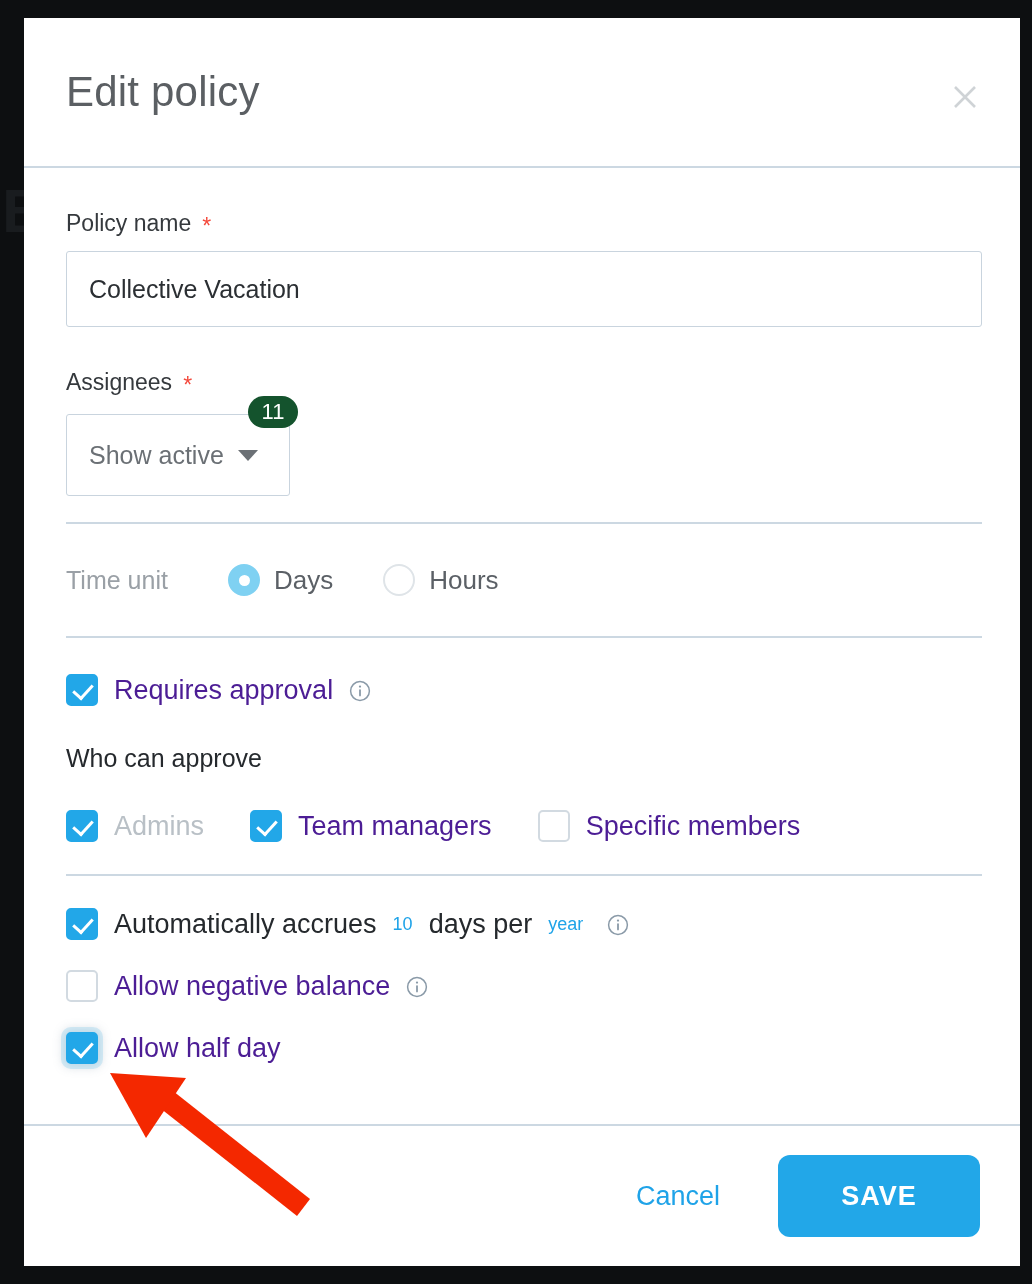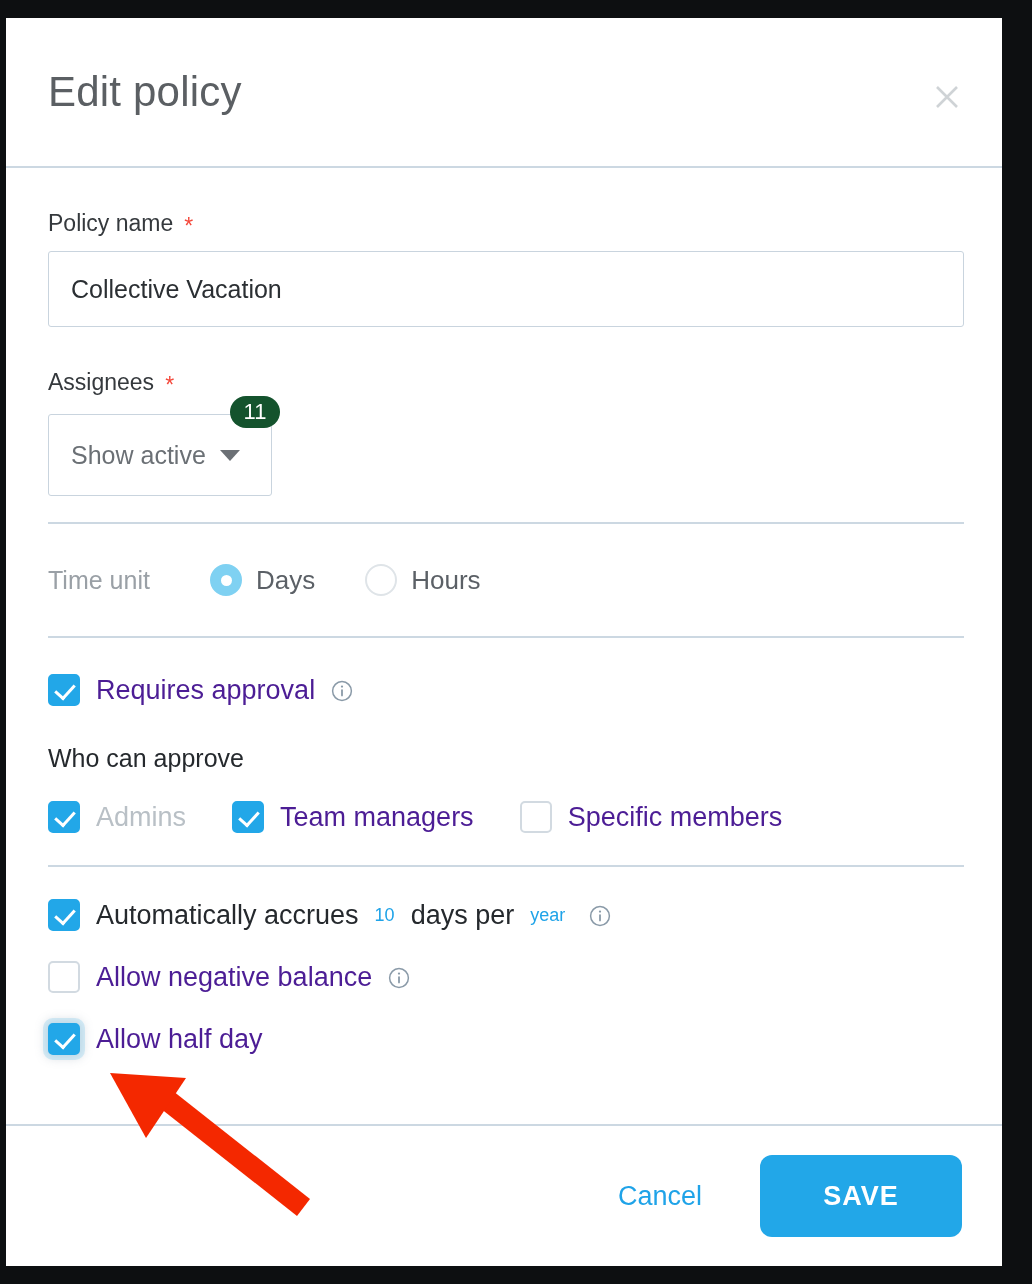--- a/index.html
+++ b/index.html
@@ -29,21 +29,21 @@
     top: 180px;
     font-size: 62px;
     font-weight: 700;
     color: #191c1f;
     line-height: 1;
     user-select: none;
   }
 
   .modal {
     position: absolute;
-    left: 6px;
+    left: 24px;
     top: 18px;
     width: 996px;
     height: 1248px;
     background: #ffffff;
     display: flex;
     flex-direction: column;
     overflow: hidden;
   }
 
   
@@ -250,21 +250,21 @@
 
   .section-title {
     font-size: 25px;
     color: #25292d;
     margin-top: 38px;
   }
 
   .approver-row {
     display: flex;
     align-items: center;
-    margin-top: 28px;
+    margin-top: 37px;
     gap: 0;
   }
   .approver-row .cb-row { margin-right: 46px; }
 
   .accrue-text { font-size: 27px; color: #25292d; }
   .accrue-link {
     font-size: 18px;
     color: #1fa3e8;
     cursor: pointer;
   }

